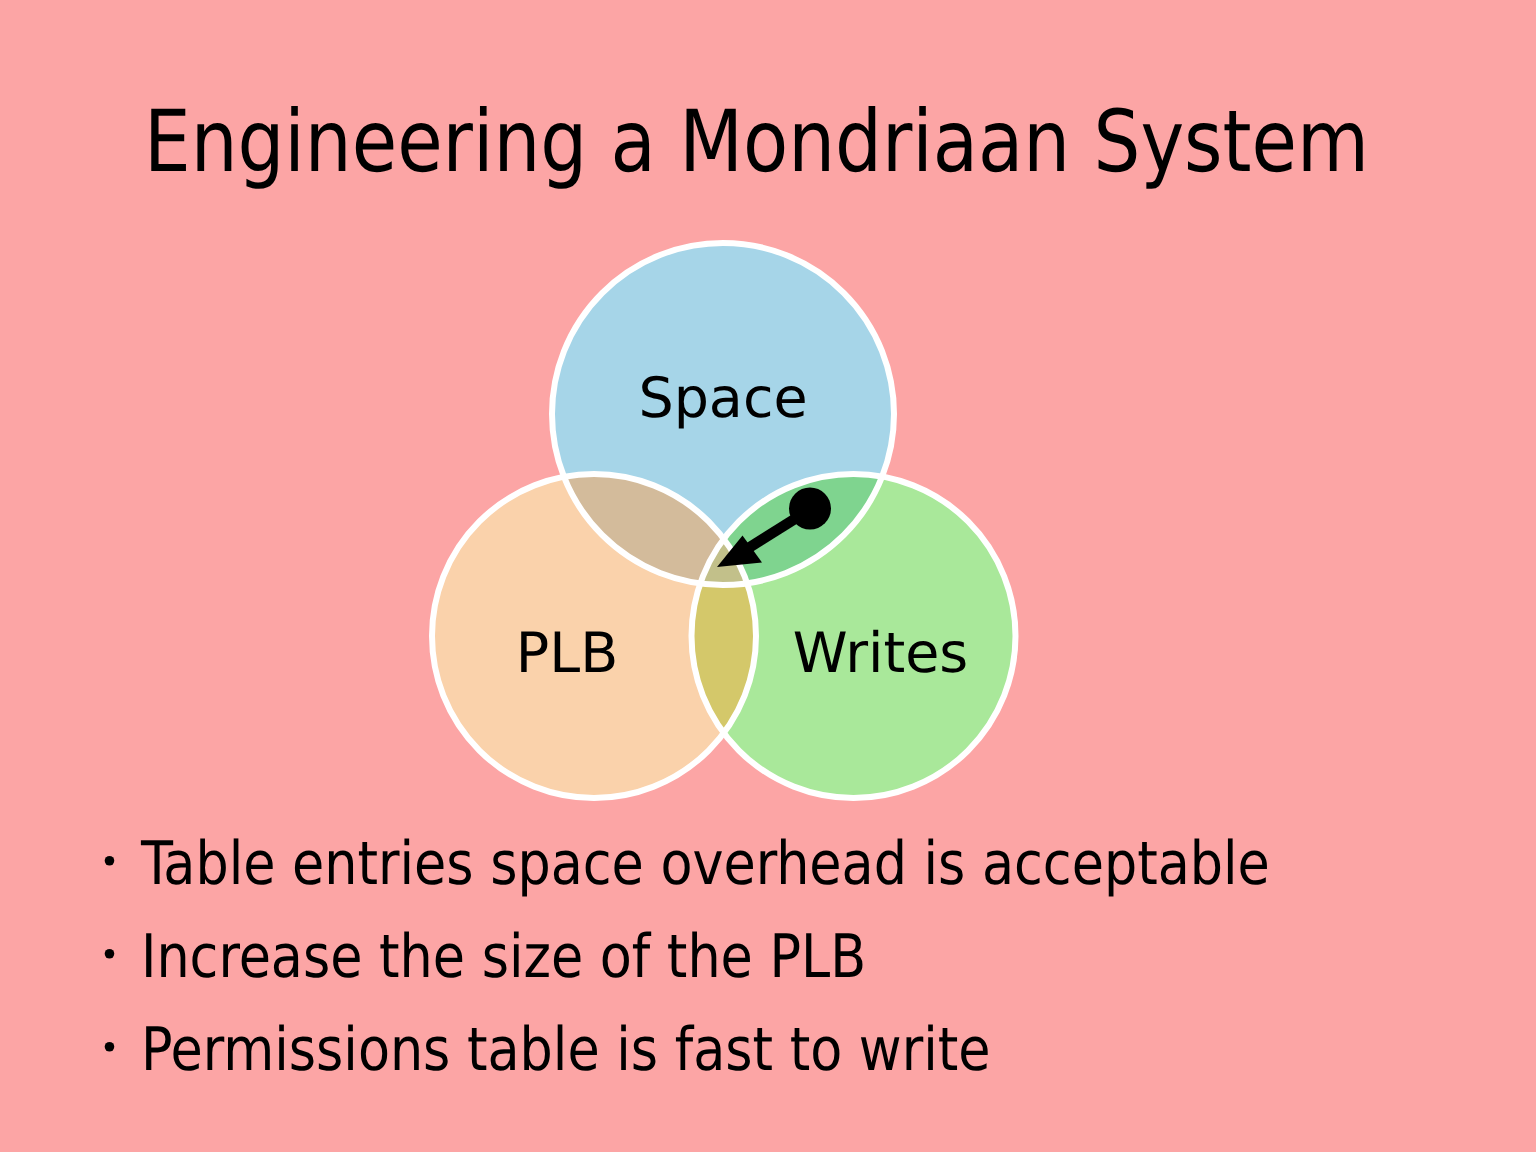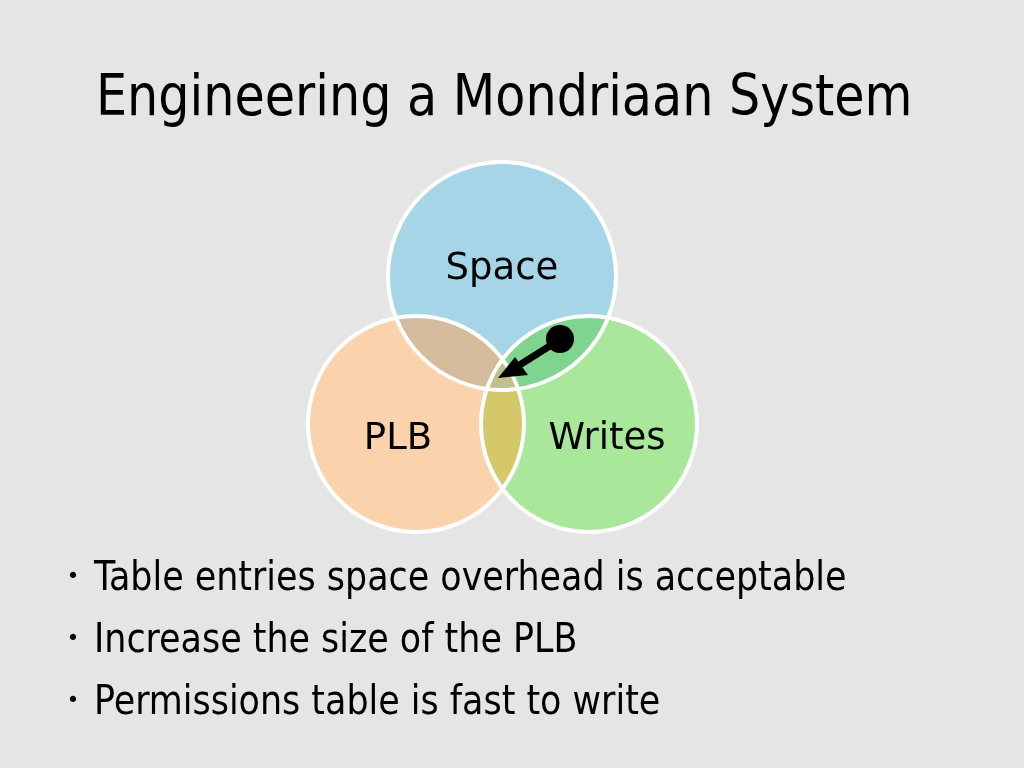--- a/index.html
+++ b/index.html
@@ -16,21 +16,21 @@
     font-family: "Liberation Sans", sans-serif;
     color: #000000;
   }
 
   #slide {
     position: absolute;
     left: 0;
     top: 0;
     width: 1024px;
     height: 768px;
-    background: #e5e5e5;
+    background: #fca5a5;
   }
 
   
   #slide-title {
     position: absolute;
     left: 96px;
     top: 58px;
     width: 880px;
     height: 74px;
     font-family: "DejaVu Sans Condensed", "Liberation Sans Narrow", "Liberation Sans", sans-serif;
@@ -40,21 +40,21 @@
     letter-spacing: 0px;
     color: #000000;
     white-space: nowrap;
     transform: scaleX(0.96);
     transform-origin: left center;
   }
 
   
   #venn-diagram {
     position: absolute;
-    left: 282px;
+    left: 262px;
     top: 150px;
     width: 450px;
     height: 390px;
   }
   #venn-svg {
     display: block;
     width: 450px;
     height: 390px;
   }
   .venn-label {

